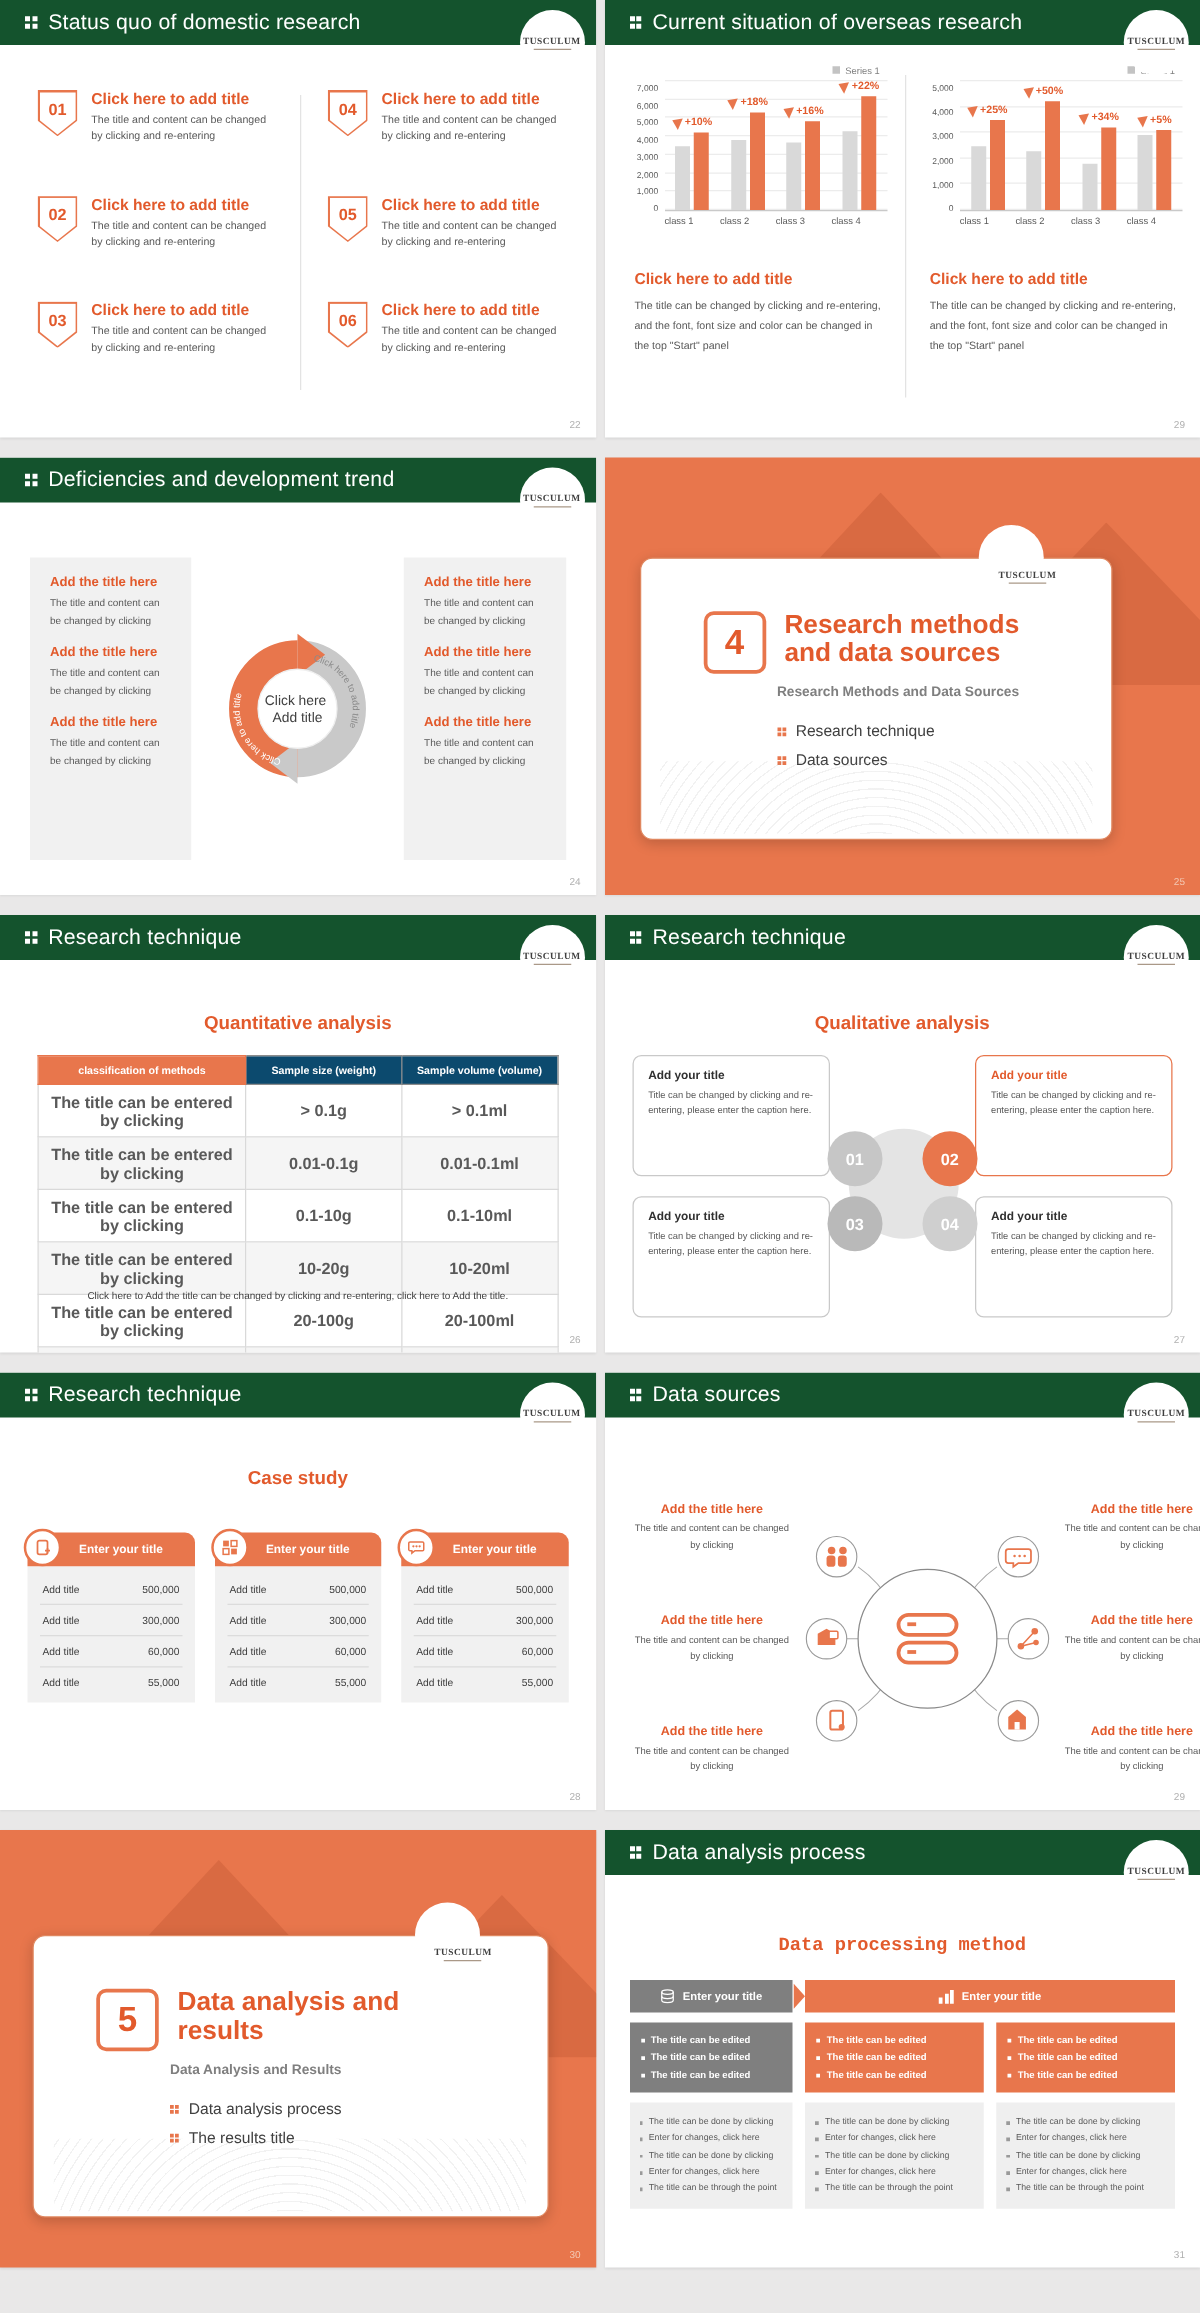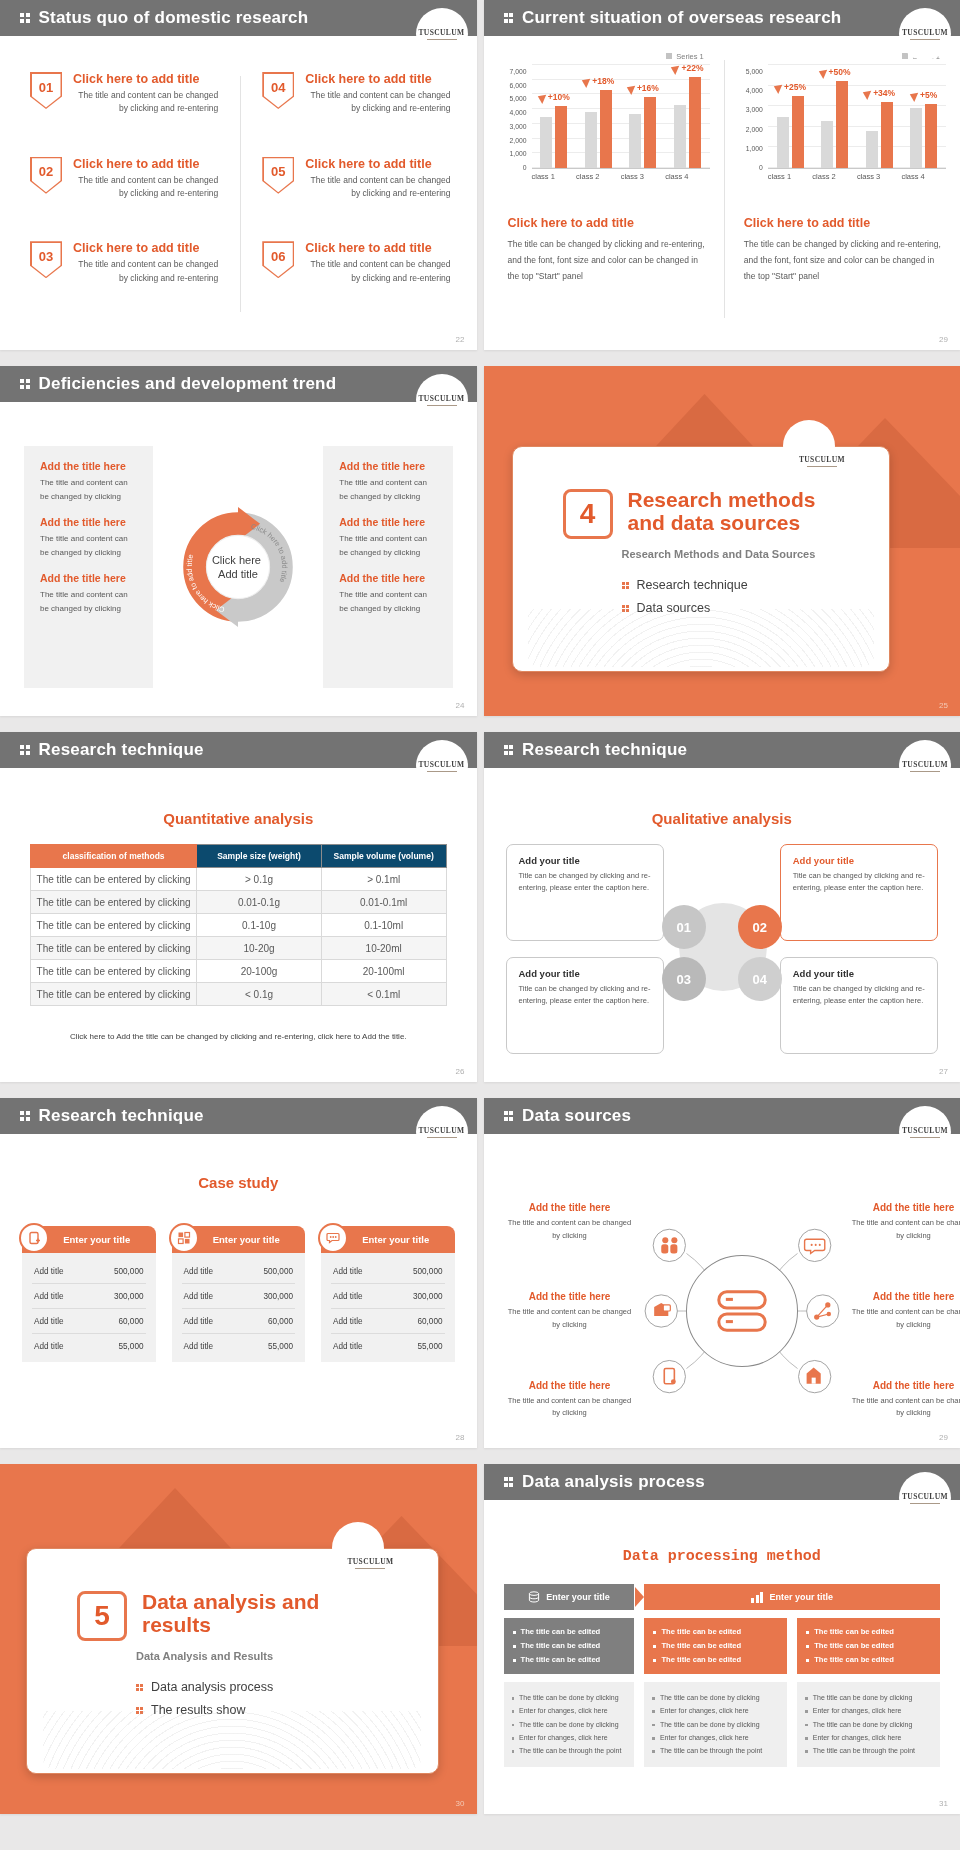--- a/index.html
+++ b/index.html
@@ -11,23 +11,23 @@
   .deck{
     display:grid;grid-template-columns:1fr 1fr;grid-auto-rows:350px;
     column-gap:7px;row-gap:16px;width:960px;
   }
   .slide{
     position:relative;background:#fff;overflow:hidden;
     box-shadow:0 1px 2px rgba(0,0,0,.08);
   }
   
   .hdr{
-    position:absolute;top:0;left:0;right:0;height:36px;background:#737373;
+    position:absolute;top:0;left:0;right:0;height:36px;background:#14532d;
     color:#fff;display:flex;align-items:center;gap:9px;padding-left:20px;
-    font-weight:bold;font-size:17px;letter-spacing:.2px;z-index:1;
+    font-weight:normal;font-size:17px;letter-spacing:.2px;z-index:1;
   }
   .dots{display:grid;grid-template-columns:4px 4px;grid-template-rows:4px 4px;gap:1.5px;}
   .dots i{background:#fff;display:block;}
   .dots.orange i{background:#e8764c;}
   .dots.small{grid-template-columns:3px 3px;grid-template-rows:3px 3px;gap:1px;}
   .logo{
     position:absolute;top:8px;right:9px;width:52px;height:52px;border-radius:50%;
     background:#fff;z-index:2;display:flex;flex-direction:column;align-items:center;justify-content:center;
   }
   .logo-t{font-family:"Liberation Serif", serif;font-weight:bold;font-size:7.5px;color:#3f3f3f;letter-spacing:.4px;}
@@ -45,21 +45,21 @@
   }
   .s1-grid::before{content:"";position:absolute;left:50%;top:4px;bottom:4px;width:1px;background:#e3e3e3;}
   .s1-item{display:grid;grid-template-columns:32px 1fr;column-gap:11px;}
   .badge{position:relative;width:32px;height:37px;clip-path:polygon(0 0,100% 0,100% 66%,50% 100%,0 66%);background:#e8764c;}
   .badge-in{
     position:absolute;inset:1.5px;clip-path:polygon(0 0,100% 0,100% 66%,50% 100%,0 66%);
     background:#fff;display:flex;align-items:center;justify-content:center;padding-bottom:7px;
     color:#e25a2c;font-weight:bold;font-size:13px;
   }
   .s1-title{color:#e25a2c;font-weight:bold;font-size:12.5px;margin-bottom:3px;}
-  .s1-body{color:#595959;font-size:8.5px;line-height:1.55;text-align:right;}
+  .s1-body{color:#595959;font-size:8.5px;line-height:1.55;}
   
   .s2-grid{
     position:absolute;top:50px;left:18px;right:14px;bottom:12px;
     display:grid;grid-template-columns:1fr 1fr;column-gap:28px;
   }
   .s2-grid::before{content:"";position:absolute;left:50%;top:10px;bottom:20px;width:1px;background:#e3e3e3;}
   .chart{height:152px;}
   .legend{display:flex;justify-content:flex-end;align-items:center;gap:4px;font-size:7.5px;color:#7f7f7f;padding-right:6px;height:12px;}
   .legend-marker{width:6px;height:6px;background:#c3c3c3;display:inline-block;}
   .plot{display:flex;height:103px;margin-top:3px;}
@@ -113,21 +113,21 @@
   .sec-title{color:#e25a2c;font-weight:bold;font-size:21px;line-height:1.08;max-width:230px;}
   .sec-sub{margin:9px 0 0 109px;color:#7f7f7f;font-weight:bold;font-size:11px;}
   .sec-items{margin:18px 0 0 109px;}
   .sec-item{display:flex;align-items:center;gap:8px;margin-bottom:9px;color:#404040;font-size:12.5px;}
   
   .qtable{position:absolute;top:112px;left:30px;right:30px;border-collapse:collapse;width:auto;}
   .qtable th,.qtable td{border:1px solid #d9d9d9;text-align:center;font-weight:normal;}
   .qtable th{color:#fff;font-weight:bold;font-size:8.5px;padding:6px 2px;}
   .qtable th.c1{background:#e8764c;border-color:#e8764c;width:40%;}
   .qtable th.c2,.qtable th.c3{background:#0c4a6e;border-color:#8c8c8c;width:30%;}
-  .qtable td{color:#595959;font-size:10px;padding:5.5px 2px;}
+  .qtable td{color:#595959;font-size:13px;padding:5.5px 2px;font-weight:bold;}
   .qtable tr:nth-child(odd) td{background:#f5f5f5;}
   .qcaption{position:absolute;left:30px;right:30px;top:300px;text-align:center;color:#404040;font-size:8px;}
   
   .qual-wrap{
     position:absolute;top:112px;left:22px;right:22px;bottom:28px;
     display:grid;grid-template-columns:1fr 100px 1fr;grid-template-rows:1fr 1fr;gap:16px 8px;
   }
   .qcard{border:1px solid #c9c9c9;border-radius:7px;padding:10px 12px;background:#fff;}
   .qcard.orange{border-color:#e8764c;}
   .qcard-title{font-weight:bold;font-size:9.5px;color:#303030;margin-bottom:4px;}
@@ -851,21 +851,21 @@
             </span>
           <span>Data analysis process</span>
         </div>
         <div class="sec-item">
           <span class="dots orange small">
               <i></i>
               <i></i>
               <i></i>
               <i></i>
             </span>
-          <span>The results show</span>
+          <span>The results title</span>
         </div>
       </div>
     </div>
     <div class="pageno" style="color:#f3c9b5;">30</div>
   </div>
 
   <div class="slide">
     <div class="hdr">
       <span class="dots">
           <i></i>

